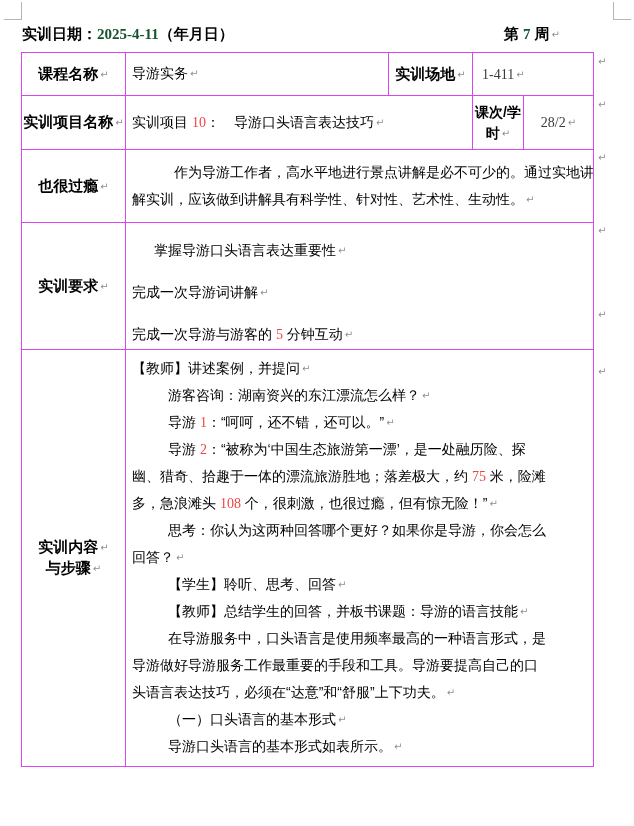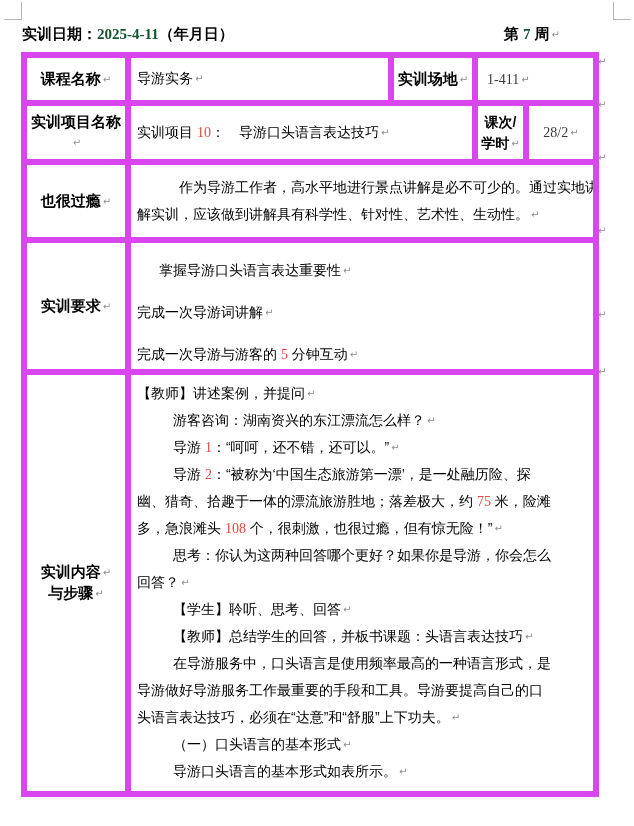--- a/index.html
+++ b/index.html
@@ -19,21 +19,21 @@
   
   .rm{color:#8f8f8f;font-size:10px;margin-left:2px;font-family:"DejaVu Sans",sans-serif;font-weight:normal;vertical-align:1px;}
   .rowmark{position:absolute;left:598px;color:#8f8f8f;font-size:10px;font-family:"DejaVu Sans",sans-serif;}
 
   
   .num{font-family:"Liberation Serif","DejaVu Serif",serif;color:#ef4444;}
   .vnum .num{color:#3a3a3a;}
   .doc-header .num{color:#14532d;}
 
   table.grid{position:absolute;left:21px;top:52px;width:572px;border-collapse:collapse;table-layout:fixed;}
-  td{border:6px solid #d946ef;padding:0;vertical-align:middle;overflow:hidden;}
+  td{border:1px solid #d946ef;padding:0;vertical-align:middle;overflow:hidden;}
   td.lbl{font-weight:bold;text-align:center;font-size:15px;line-height:20px;}
   td.val{font-size:14px;text-align:left;padding-left:6px;margin-left:36px;}
   td.val-center{font-size:14px;text-align:center;}
   .lbl-sub{font-size:14px;}
   .ln{line-height:27px;white-space:nowrap;font-size:14px;}
   .ln28{line-height:28px;white-space:nowrap;font-size:14px;margin-top:13px;}
   .ind{padding-left:36px;}
   .ind-lg{padding-left:42px;}
   .ind-sm{padding-left:22px;}
   td.content-cell{vertical-align:top;padding:5px 2px 0 6px;}
@@ -104,21 +104,21 @@
       <td class="content-cell" colspan="4">
         <div class="ln"><span>【教师】讲述案例，并提问</span><span class="rm">↵</span></div>
         <div class="ln ind"><span>游客咨询：湖南资兴的东江漂流怎么样？</span><span class="rm">↵</span></div>
         <div class="ln ind"><span>导游 <span class="num">1</span>：“呵呵，还不错，还可以。”</span><span class="rm">↵</span></div>
         <div class="ln ind">导游 <span class="num">2</span>：“被称为‘中国生态旅游第一漂’，是一处融历险、探</div>
         <div class="ln">幽、猎奇、拾趣于一体的漂流旅游胜地；落差极大，约 <span class="num">75</span> 米，险滩</div>
         <div class="ln"><span>多，急浪滩头 <span class="num">108</span> 个，很刺激，也很过瘾，但有惊无险！”</span><span class="rm">↵</span></div>
         <div class="ln ind">思考：你认为这两种回答哪个更好？如果你是导游，你会怎么</div>
         <div class="ln"><span>回答？</span><span class="rm">↵</span></div>
         <div class="ln ind"><span>【学生】聆听、思考、回答</span><span class="rm">↵</span></div>
-        <div class="ln ind"><span>【教师】总结学生的回答，并板书课题：头语言表达技巧</span><span class="rm">↵</span></div>
+        <div class="ln ind"><span>【教师】总结学生的回答，并板书课题：导游的语言技能</span><span class="rm">↵</span></div>
         <div class="ln ind">在导游服务中，口头语言是使用频率最高的一种语言形式，是</div>
         <div class="ln">导游做好导游服务工作最重要的手段和工具。导游要提高自己的口</div>
         <div class="ln"><span>头语言表达技巧，必须在“达意”和“舒服”上下功夫。</span><span class="rm">↵</span></div>
         <div class="ln ind"><span>（一）口头语言的基本形式</span><span class="rm">↵</span></div>
         <div class="ln ind"><span>导游口头语言的基本形式如表所示。</span><span class="rm">↵</span></div>
       </td>
     </tr>
   </tbody>
     </table>
 

